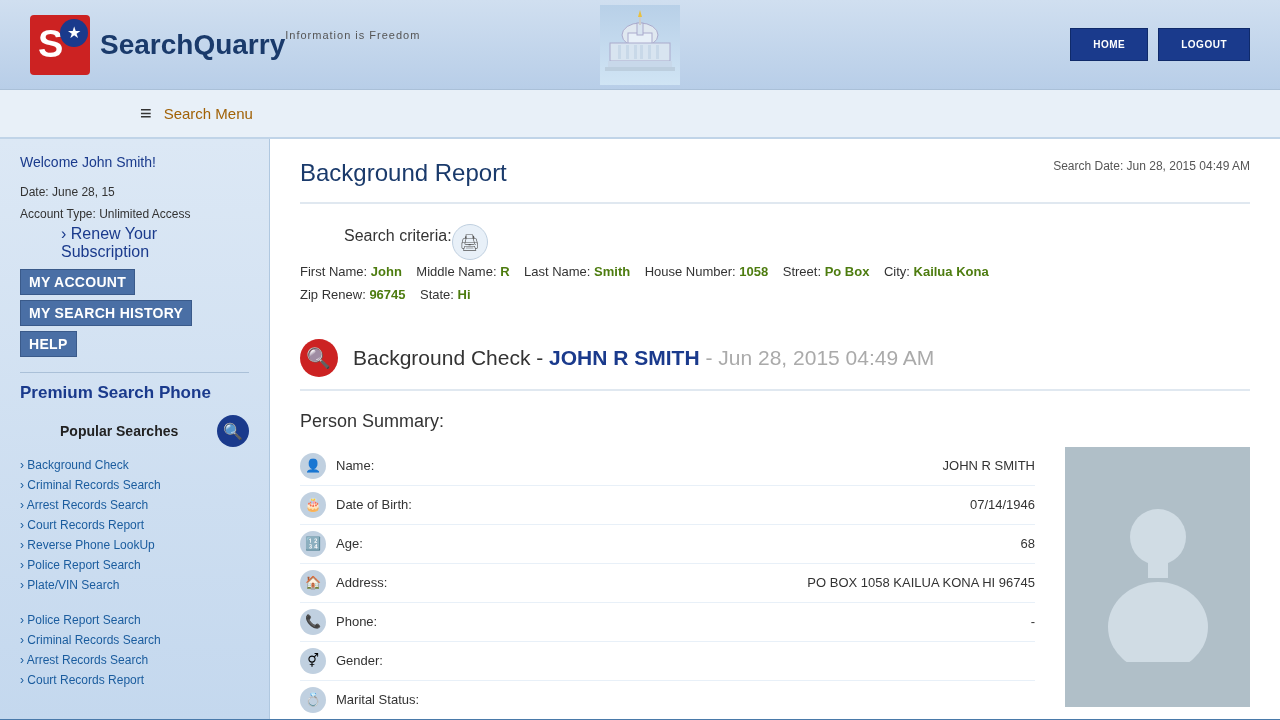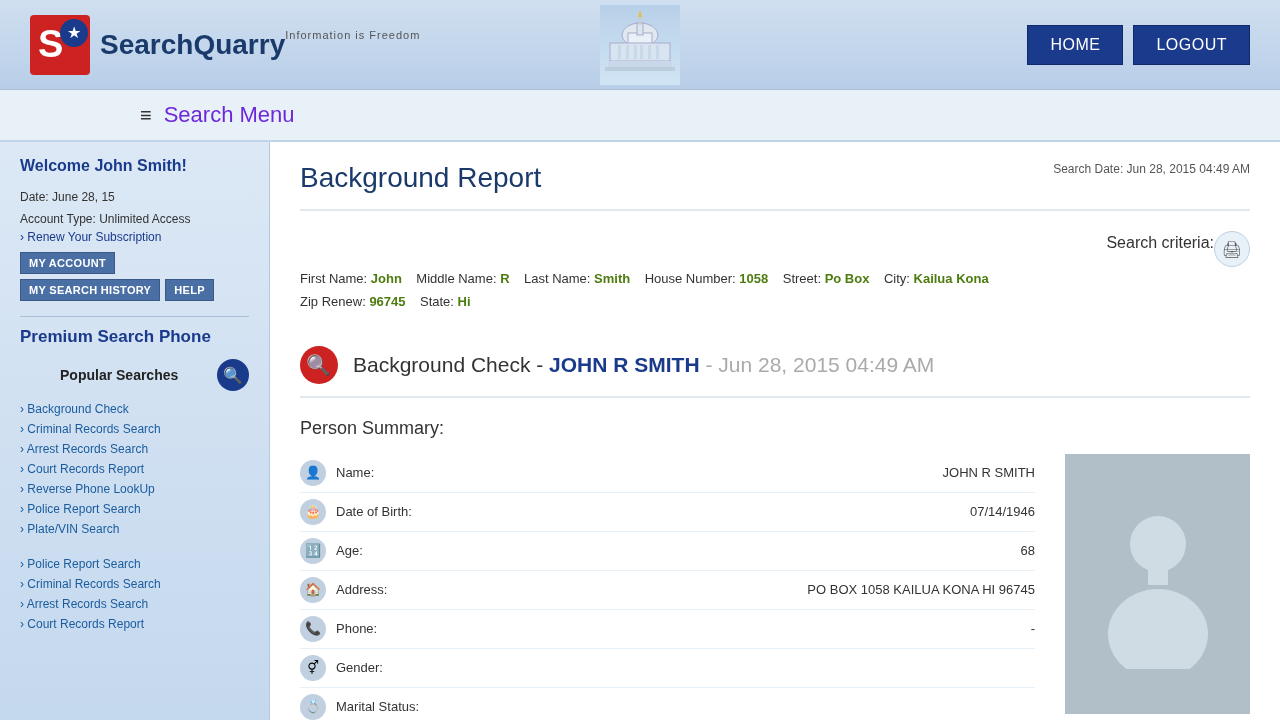--- a/index.html
+++ b/index.html
@@ -50,22 +50,22 @@
       transform: translateX(-50%);
       width: 80px;
       height: 80px;
     }
     .header-buttons {
       display: flex;
       gap: 10px;
     }
     .btn-header {
       padding: 10px 22px;
-      font-size: 16px;
-      font-weight: normal;
+      font-size: 10px;
+      font-weight: bold;
       color: white;
       background: #1a3a8c;
       border: 1px solid #0f2a6a;
       cursor: pointer;
       letter-spacing: 0.5px;
     }
 
     
     .nav-bar {
       background: #e8f0f8;
@@ -74,22 +74,22 @@
       display: flex;
       align-items: center;
       gap: 12px;
     }
     .nav-menu-icon {
       font-size: 20px;
       color: #333;
       cursor: pointer;
     }
     .nav-title {
-      font-size: 22px;
-      color: #6d28d9;
+      font-size: 15px;
+      color: #a16207;
       font-weight: normal;
     }
 
     
     .main-container {
       display: flex;
       width: 1280px;
       height: calc(720px - 90px - 50px);
     }
 
@@ -97,46 +97,47 @@
     .sidebar {
       width: 270px;
       background: linear-gradient(180deg, #dce8f5 0%, #c4d8ee 100%);
       border-right: 1px solid #b0c8e0;
       padding: 15px 20px;
       overflow-y: auto;
       flex-shrink: 0;
     }
     .welcome-title {
       color: #1a3a8c;
-      font-size: 16px;
-      font-weight: bold;
+      font-size: 14px;
+      font-weight: normal;
       margin-bottom: 12px;
     }
     .user-info {
       font-size: 12px;
       color: #333;
       line-height: 1.8;
     }
     .renew-link {
       color: #1a3a8c;
-      font-size: 12px;
+      font-size: 16px;
       text-decoration: none;
       display: block;
       margin-bottom: 8px;
+      margin-left: 41px;
     }
     .renew-link::before { content: '› '; }
     .btn-group {
       display: flex;
       gap: 5px;
       margin-bottom: 15px;
       flex-wrap: wrap;
     }
     .btn-small {
       padding: 4px 8px;
-      font-size: 11px;
+      font-size: 14px;
       font-weight: bold;
       color: white;
       background: #4a6fa5;
       border: 1px solid #3a5a8a;
       cursor: pointer;
       letter-spacing: 0.3px;
     }
     .divider {
       border: none;
       border-top: 1px solid #aac0d8;
@@ -209,21 +210,21 @@
     }
     .report-header {
       display: flex;
       justify-content: space-between;
       align-items: flex-start;
       margin-bottom: 20px;
       border-bottom: 2px solid #e0e8f0;
       padding-bottom: 15px;
     }
     .report-title {
-      font-size: 28px;
+      font-size: 24px;
       color: #1a3a6b;
       font-weight: normal;
     }
     .search-date {
       font-size: 12px;
       color: #555;
     }
     .criteria-section {
       margin-bottom: 20px;
     }
@@ -247,21 +248,21 @@
     }
     .criteria-row {
       font-size: 13px;
       color: #333;
       line-height: 1.8;
     }
     .criteria-row span.label { color: #333; }
     .criteria-row span.value { color: #4d7c0f; font-weight: bold; }
     .criteria-header-row {
       display: flex;
-      justify-content: flex-end;
+      justify-content: flex-start;
       align-items: center;
       margin-left: 44px;
     }
 
     
     .bg-check-banner {
       display: flex;
       align-items: center;
       gap: 15px;
       padding: 12px 0;

